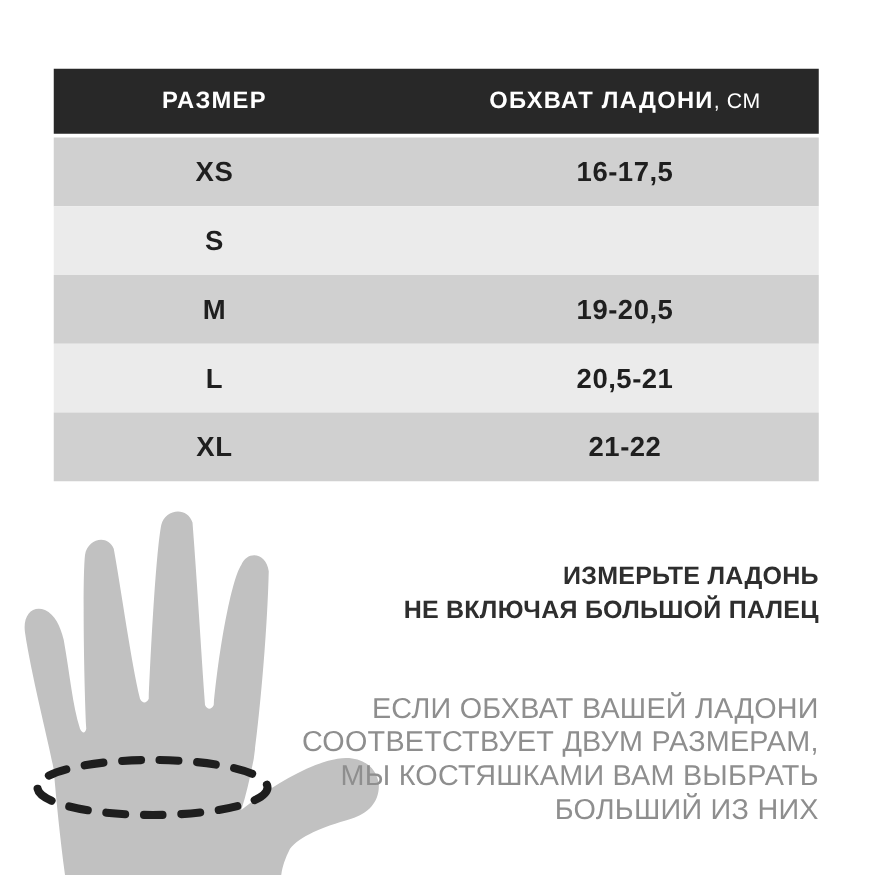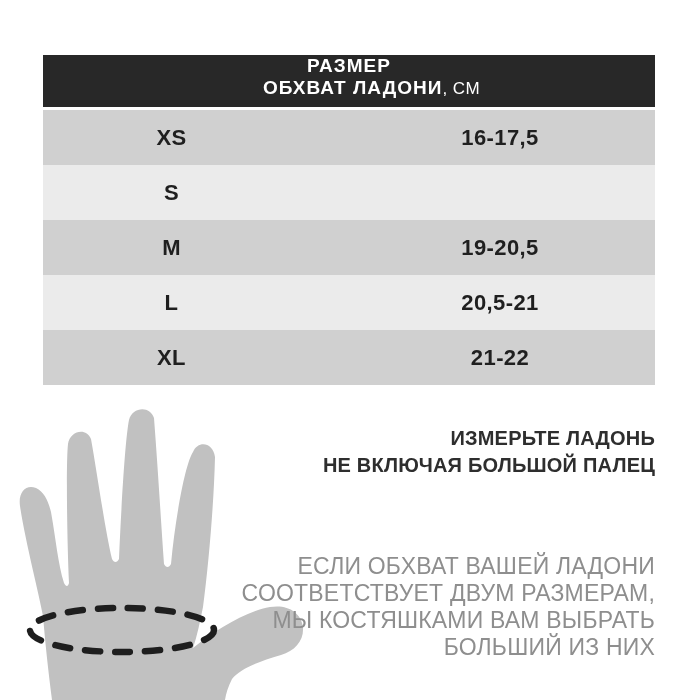--- a/index.html
+++ b/index.html
@@ -18,21 +18,20 @@
     left: 43px; top: 55px;
     width: 612px;
   }
   .thead {
     display: flex;
     align-items: center;
     height: 52px;
     background: #282828;
     color: #ffffff;
     margin-bottom: 3px;
-    flex-direction: column;
   }
   .th, .cell {
     box-sizing: border-box;
     text-align: center;
   }
   .c1 { width: 42%; }
   .c2 { width: 58%; padding-left: 45px; }
   .th {
     font-size: 19px;
     font-weight: bold;
@@ -59,21 +58,21 @@
   .hand-wrap {
     position: absolute;
     left: 0; top: 400;
     top: 400px;
     width: 320px; height: 300px;
   }
 
   
   .measure-text {
     position: absolute;
-    right: 45px; top: 425px;
+    right: 45px; top: 448px;
     text-align: right;
     color: #2e2e2e;
     font-size: 20px;
     font-weight: bold;
     line-height: 27px;
     letter-spacing: 0.2px;
     white-space: nowrap;
   }
   .recommend-text {
     position: absolute;

